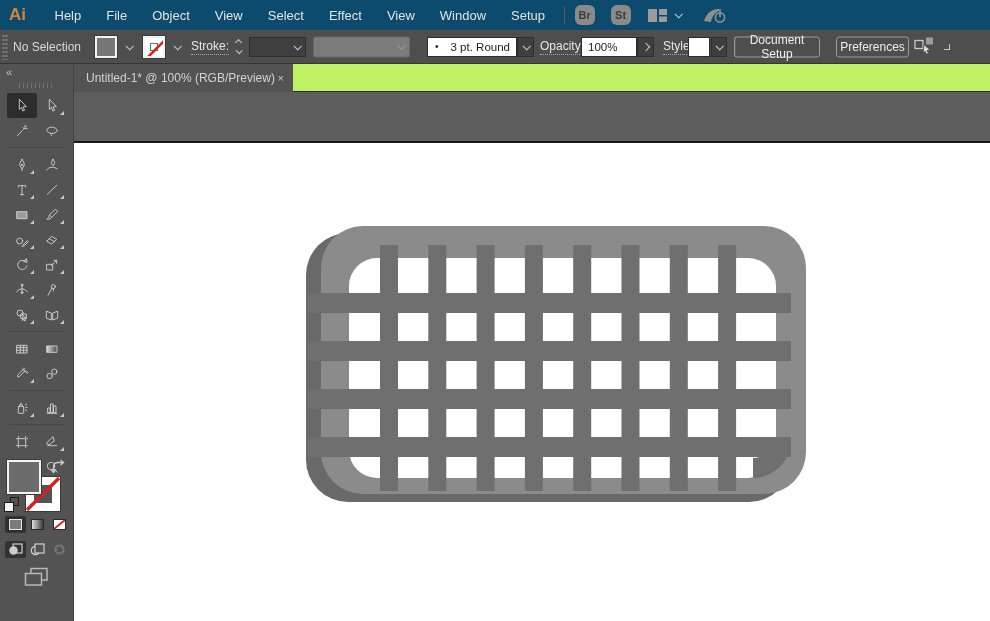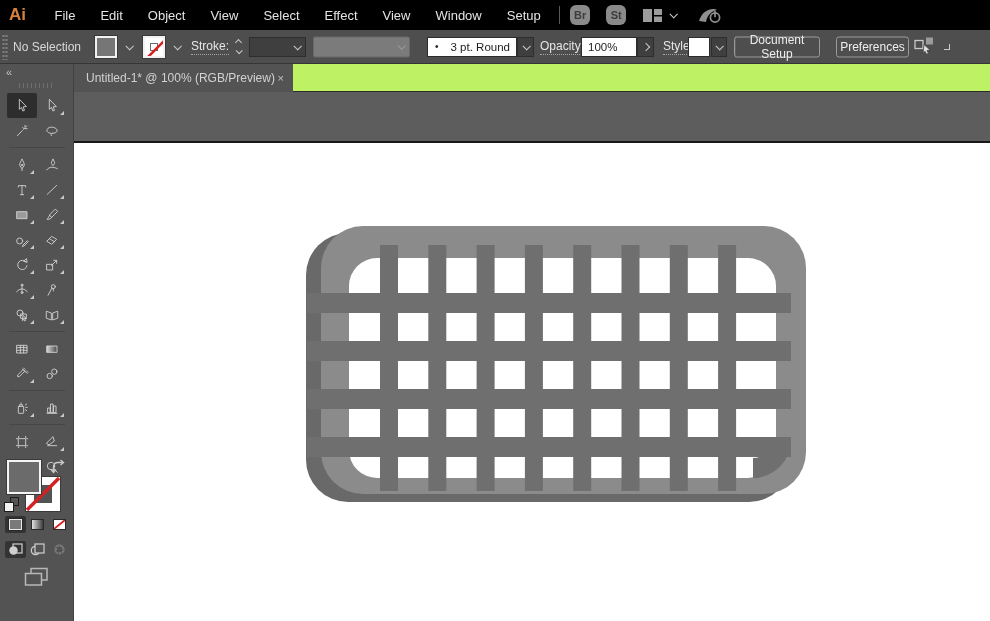--- a/index.html
+++ b/index.html
@@ -4,21 +4,21 @@
 <style>
   * { margin:0; padding:0; box-sizing:border-box; }
   html,body { width:990px; height:621px; }
   body {
     position:relative; overflow:hidden; background:#ffffff;
     font-family:"Liberation Sans", sans-serif;
     -webkit-user-select:none; user-select:none;
   }
   
   #menubar { position:absolute; top:0; left:0; right:0; height:30px;
-    background:#000000; display:flex; align-items:center; z-index:30; }
+    background:#0c4a6e; display:flex; align-items:center; z-index:30; }
   .logo { color:#d6813c; font-weight:bold; font-size:17px; margin:0 16px 0 9px; letter-spacing:0; }
   .menu-items { display:flex; align-items:center; height:100%; }
   .menu-item { color:#e3e3e3; font-size:13px; padding:0 12.5px; height:100%;
     display:flex; align-items:center; cursor:default; }
   .mb-div { width:1px; height:18px; background:#5a5a5a; margin:0 10px 0 6px; }
   .appbtn { width:20px; height:20px; background:#8a8a8a; color:#3c3c3c; font-size:11px;
     font-weight:bold; border-radius:6px; display:flex; align-items:center; justify-content:center;
     margin-right:16px; }
   .mb-icon { display:flex; align-items:center; }
   
@@ -229,22 +229,22 @@
     <symbol id="i-zoom" viewBox="0 0 24 24">
         <circle cx="10.5" cy="10.5" r="5.5"></circle>
         <path d="M14.6 14.6 L20 20"></path>
       </symbol>
   </defs>
 </svg>
 
 <div id="menubar">
   <span class="logo">Ai</span>
   <div class="menu-items">
+      <div class="menu-item">Help</div>
       <div class="menu-item">File</div>
-      <div class="menu-item">Edit</div>
       <div class="menu-item">Object</div>
       <div class="menu-item">View</div>
       <div class="menu-item">Select</div>
       <div class="menu-item">Effect</div>
       <div class="menu-item">View</div>
       <div class="menu-item">Window</div>
       <div class="menu-item">Setup</div>
     </div>
   <div class="mb-div"></div>
   <div style="display:flex;align-items:center;">

